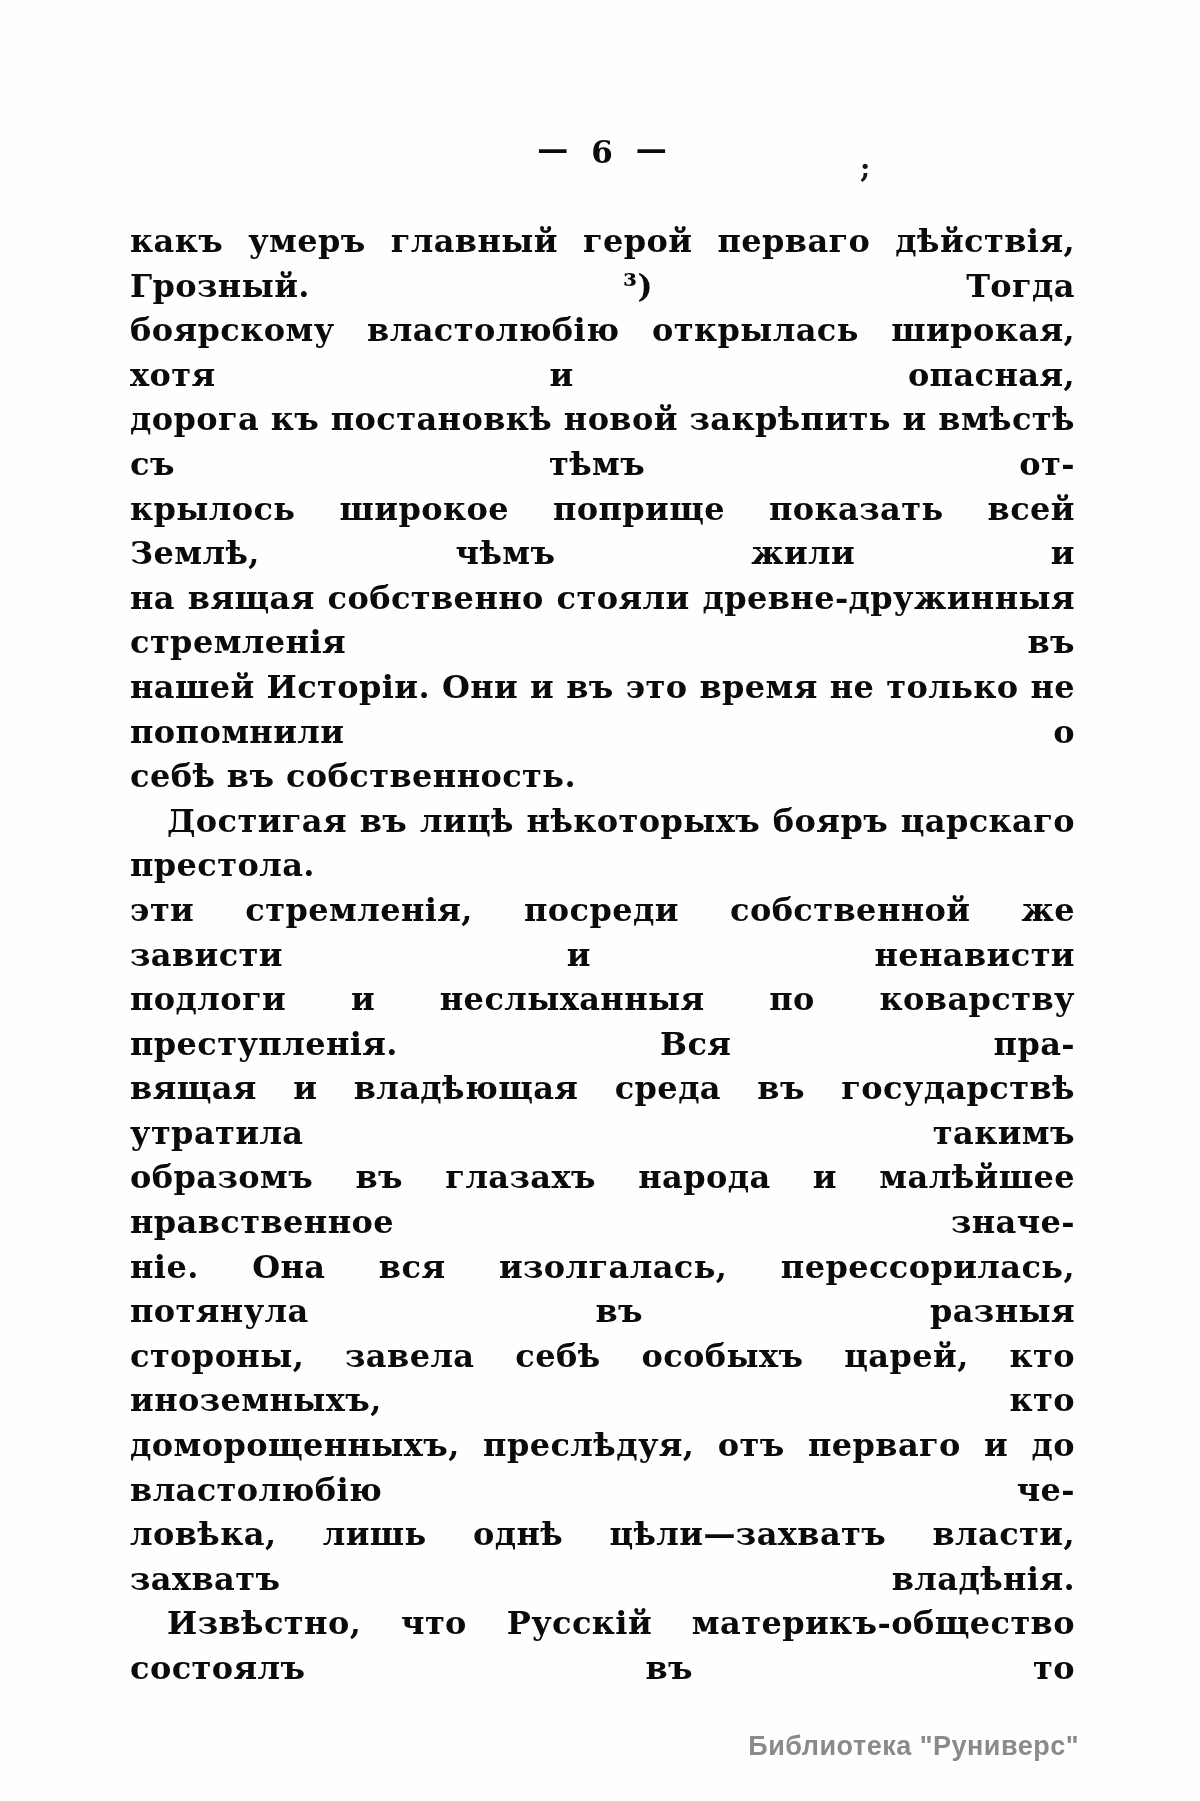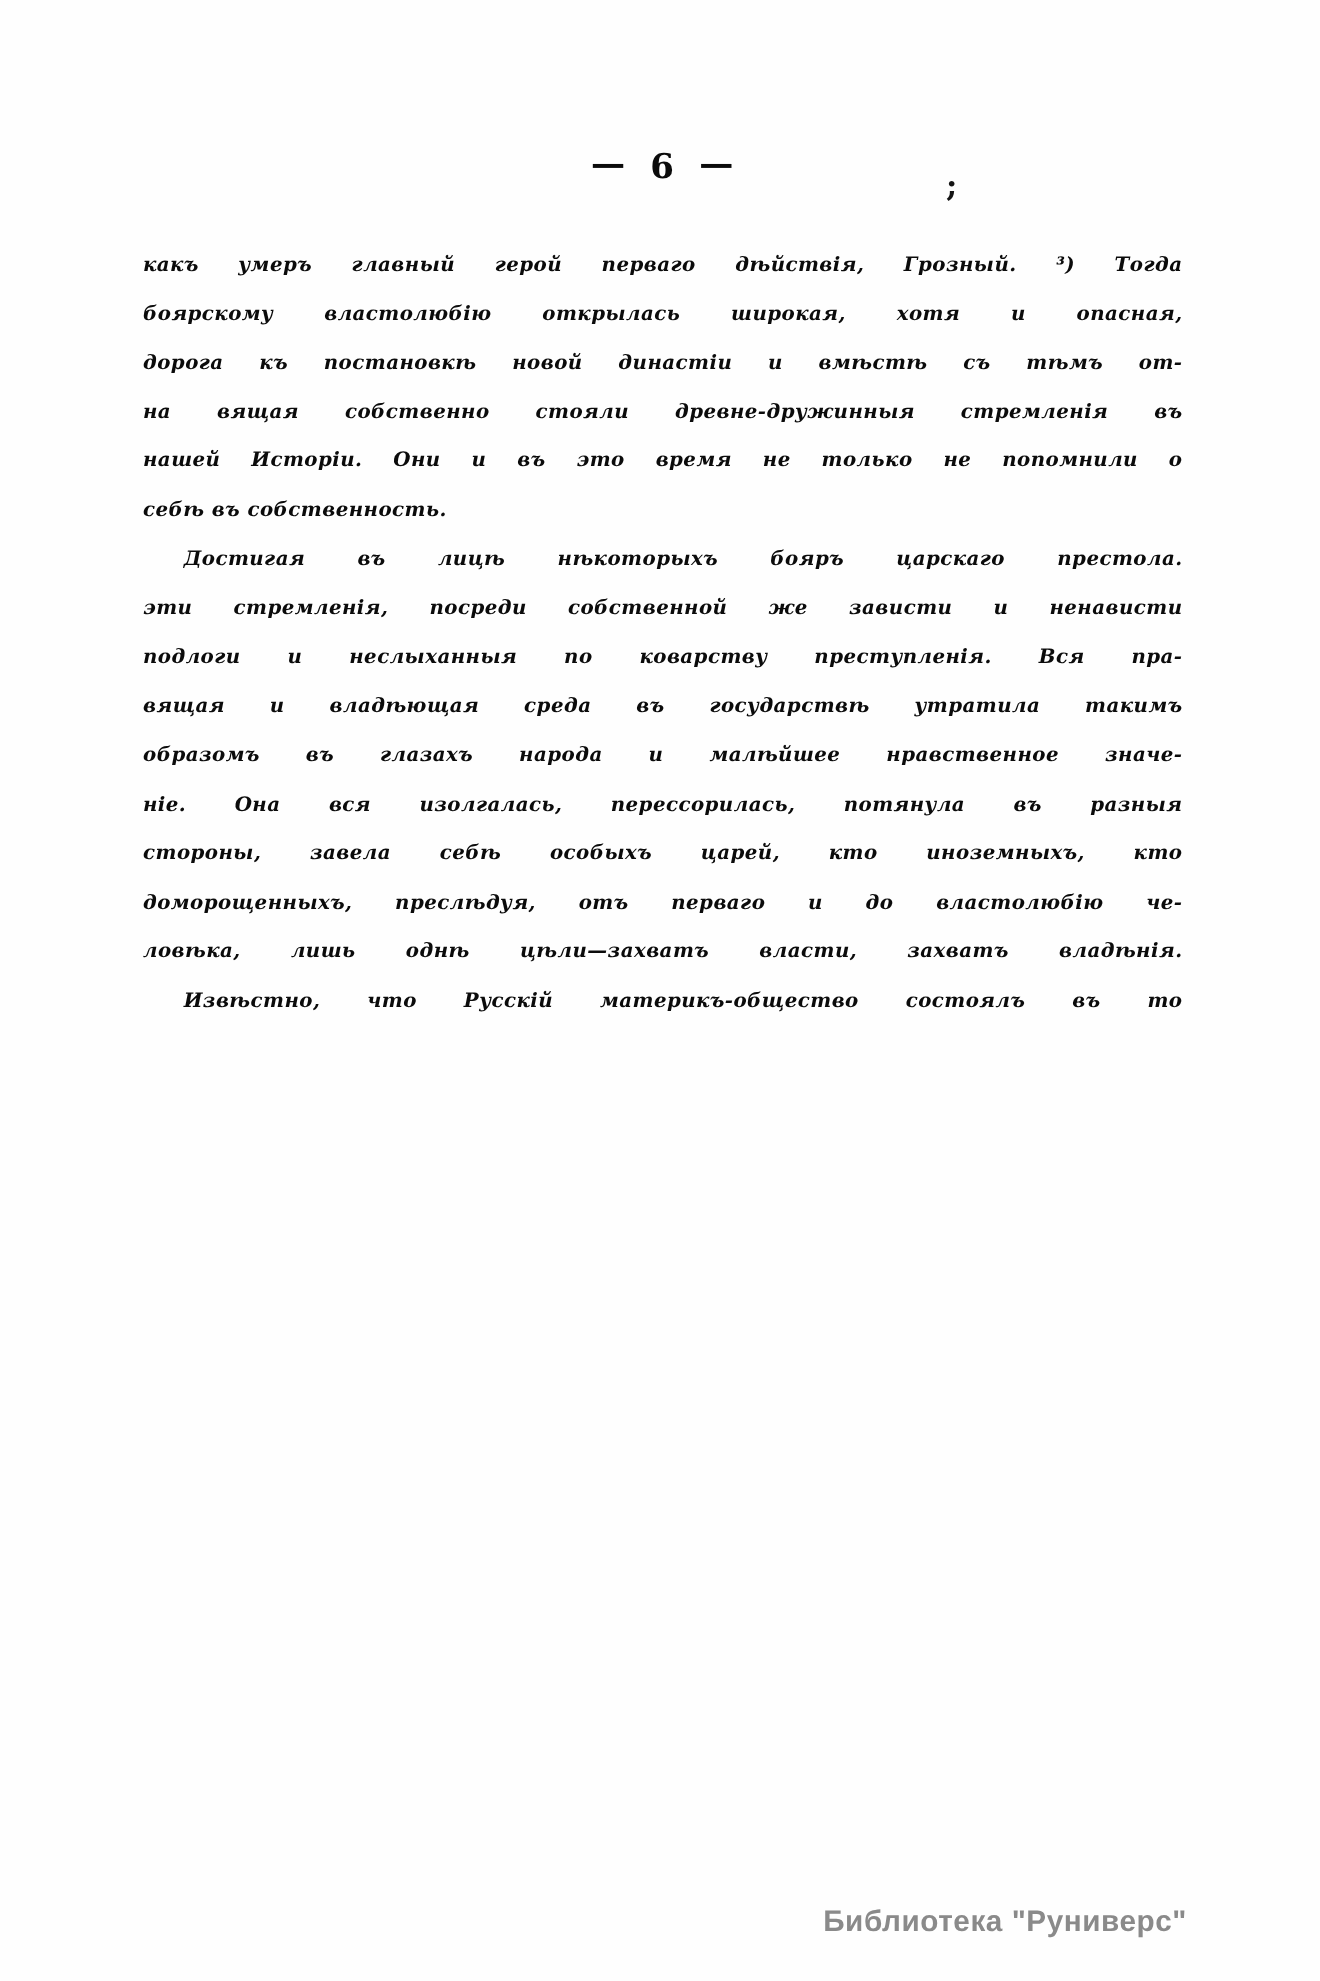--- a/index.html
+++ b/index.html
@@ -31,28 +31,27 @@
     font-weight: bold;
     color: #141414;
   }
   .text-block {
     position: absolute;
     left: 130px;
     top: 219px;
     width: 945px;
   }
   .line {
-    font-size: 18px;
+    font-size: 32px;
     line-height: 44.6px;
     font-weight: bold;
     letter-spacing: 0.4px;
     text-align: justify;
     text-align-last: justify;
     white-space: normal;
-    font-style: italic;
   }
   .line.short {
     text-align: right;
     text-align-last: left;
   }
   .line.indent { text-indent: 37px; }
   .watermark {
     position: absolute;
     right: 121px;
     top: 1731px;
@@ -70,21 +69,22 @@
 
   <div class="header">
     <span class="dash">—</span><span>6</span><span class="dash">—</span>
   </div>
 
   <div class="stray-mark">;</div>
 
   <div class="text-block">
     <div class="line">какъ умеръ главный герой перваго дѣйствія, Грозный. ³) Тогда</div>
     <div class="line">боярскому властолюбію открылась широкая, хотя и опасная,</div>
-    <div class="line">дорога къ постановкѣ новой династіи и вмѣстѣ съ тѣмъ от-</div>
+    <div class="line">дорога къ постановкѣ новой закрѣпить и вмѣстѣ съ тѣмъ от-</div>
+    <div class="line">крылось широкое поприще показать всей Землѣ, чѣмъ жили и</div>
     <div class="line">на вящая собственно стояли древне-дружинныя стремленія въ</div>
     <div class="line">нашей Исторіи. Они и въ это время не только не попомнили о</div>
     <div class="line short">себѣ въ собственность.</div>
     <div class="line indent">Достигая въ лицѣ нѣкоторыхъ бояръ царскаго престола.</div>
     <div class="line">эти стремленія, посреди собственной же зависти и ненависти</div>
     <div class="line">подлоги и неслыханныя по коварству преступленія. Вся пра-</div>
     <div class="line">вящая и владѣющая среда въ государствѣ утратила такимъ</div>
     <div class="line">образомъ въ глазахъ народа и малѣйшее нравственное значе-</div>
     <div class="line">ніе. Она вся изолгалась, перессорилась, потянула въ разныя</div>
     <div class="line">стороны, завела себѣ особыхъ царей, кто иноземныхъ, кто</div>

